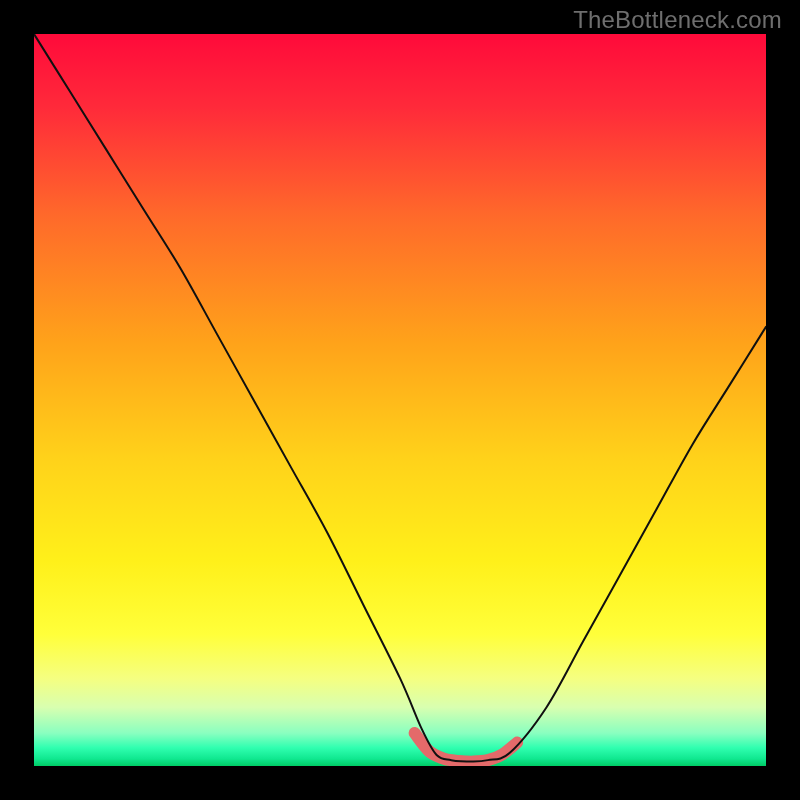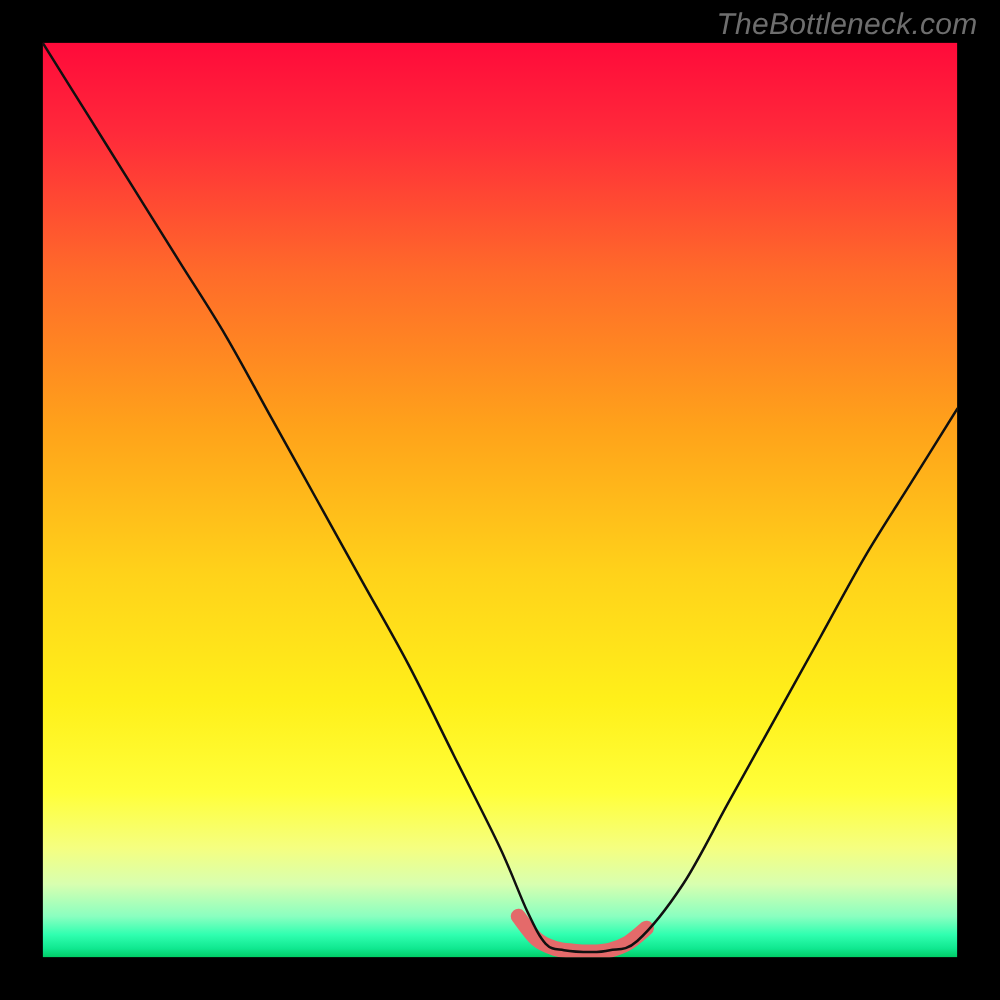--- a/index.html
+++ b/index.html
@@ -9,21 +9,20 @@
     height: 800px;
     overflow: hidden;
     background: #000;
     font-family: Arial, Helvetica, sans-serif;
   }
   .frame {
     position: relative;
     width: 800px;
     height: 800px;
     background: #000;
-    font-style: italic;
   }
   .plot-area {
     position: absolute;
     left: 34px;
     top: 34px;
     width: 732px;
     height: 732px;
     overflow: hidden;
   }
   .gradient-bg {

